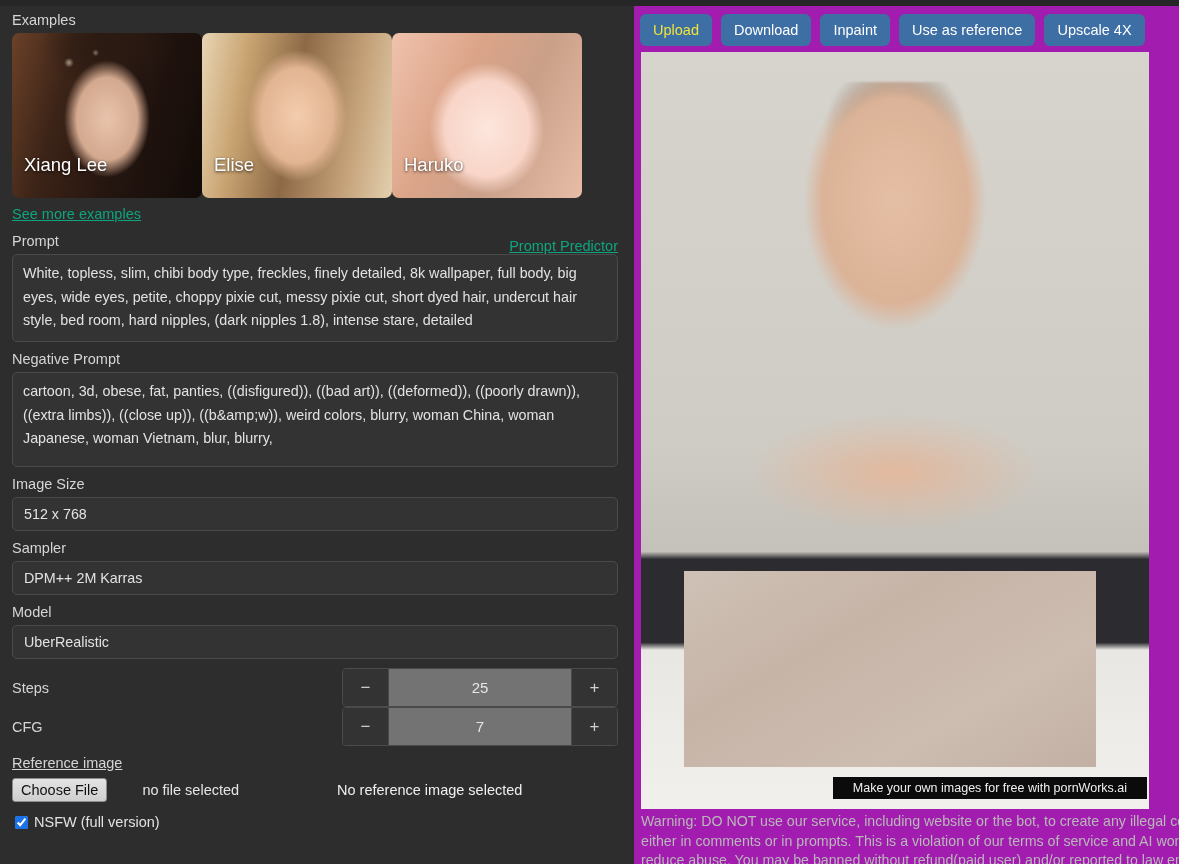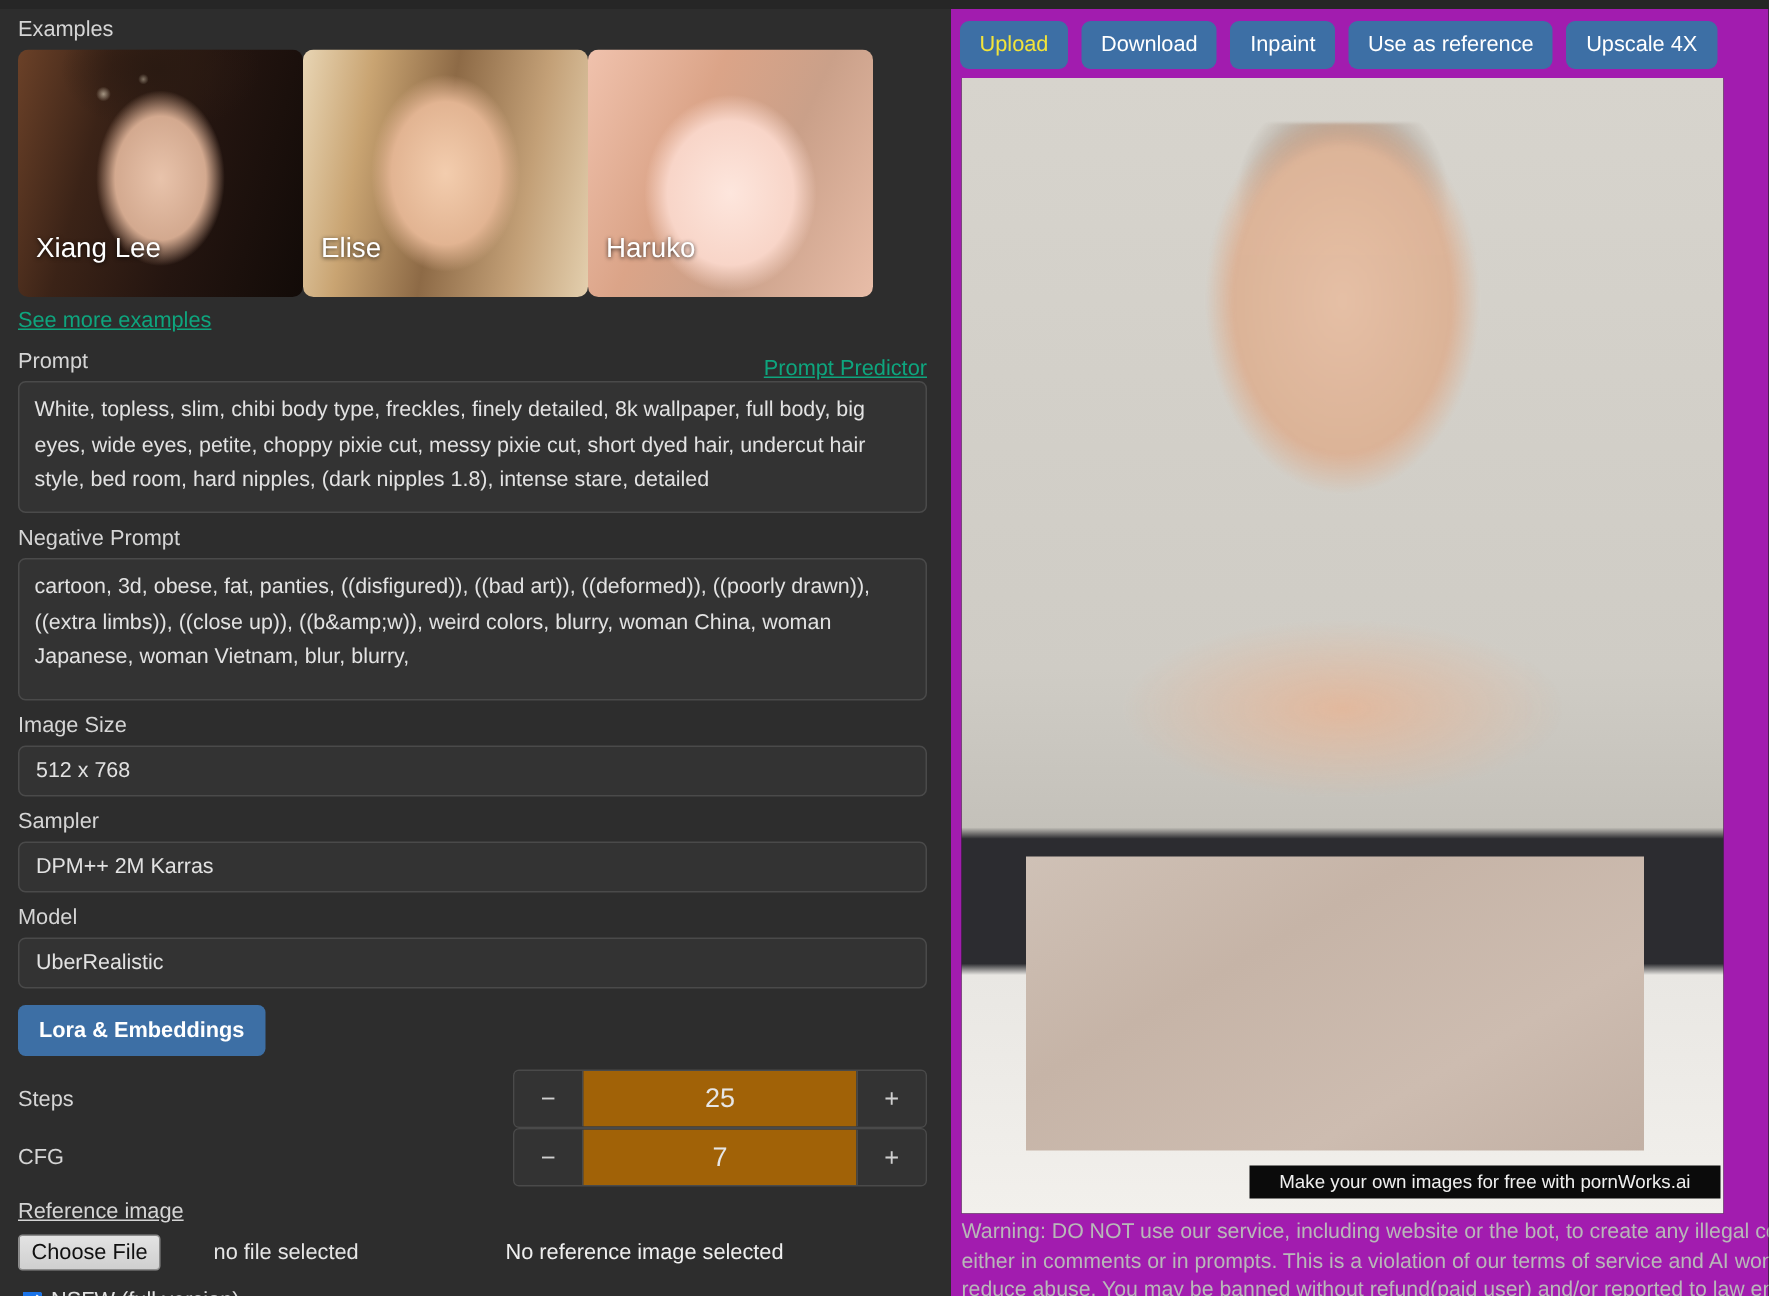--- a/index.html
+++ b/index.html
@@ -168,22 +168,22 @@
   .stepper .sbtn.plus {
     border-right: none;
     border-left: 1px solid #4a4a4a;
   }
   .stepper .sval {
     flex: 1;
     display: flex;
     align-items: center;
     justify-content: center;
     color: #e6e6e6;
-    font-size: 18px;
-    background: #a16207;
+    font-size: 15px;
+    background: #737373;
   }
   .filerow {
     display: flex;
     align-items: center;
     height: 28px;
     margin-top: 2px;
   }
   .choose {
     background: linear-gradient(#e3e3e3, #cfcfcf);
     border: 1px solid #8c8c8c;
@@ -331,23 +331,20 @@
 
     <span class="flabel" style="margin-top:7px;">Image Size</span>
     <input class="inp" readonly="" value="512 x 768" style="">
 
     <span class="flabel" style="margin-top:7px;">Sampler</span>
     <input class="inp" readonly="" value="DPM++ 2M Karras" style="">
 
     <span class="flabel" style="margin-top:7px;">Model</span>
     <input class="inp" readonly="" value="UberRealistic" style="">
 
-    <div style="margin-top:11px;">
-      <button class="btn-blue">Lora &amp; Embeddings</button>
-    </div>
 
     <div class="numrow" style="margin-top:9px;">
       <span class="nlabel">Steps</span>
       <div class="stepper">
         <button class="sbtn">−</button>
         <div class="sval">25</div>
         <button class="sbtn plus">+</button>
       </div>
     </div>
 

